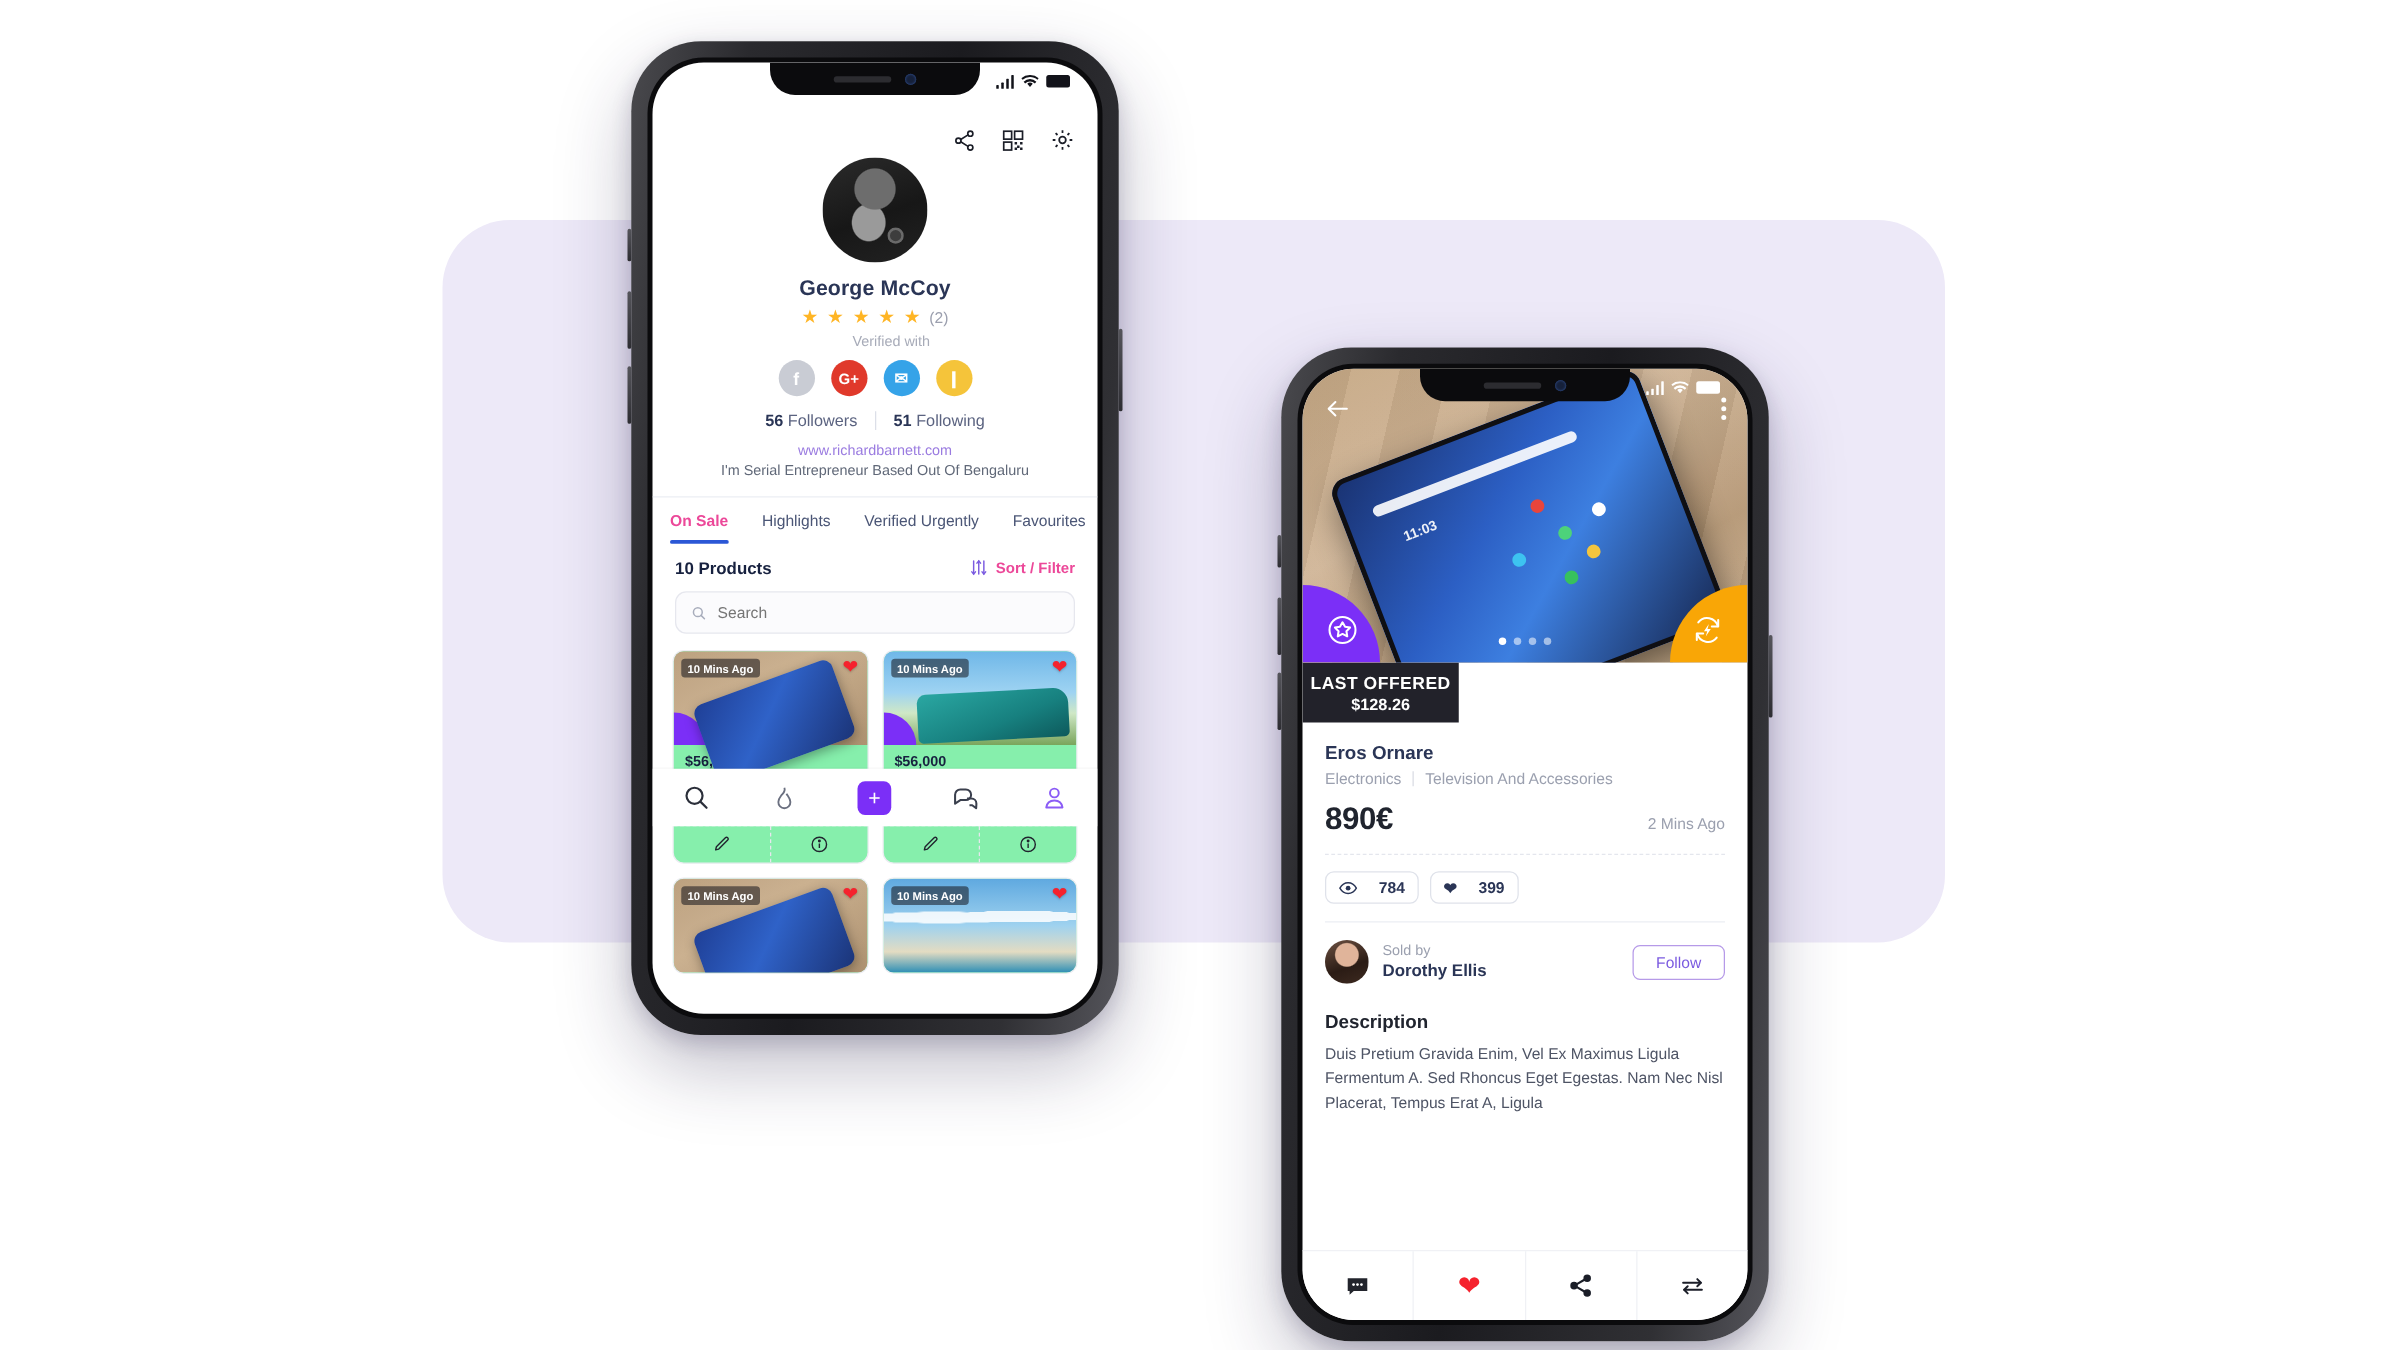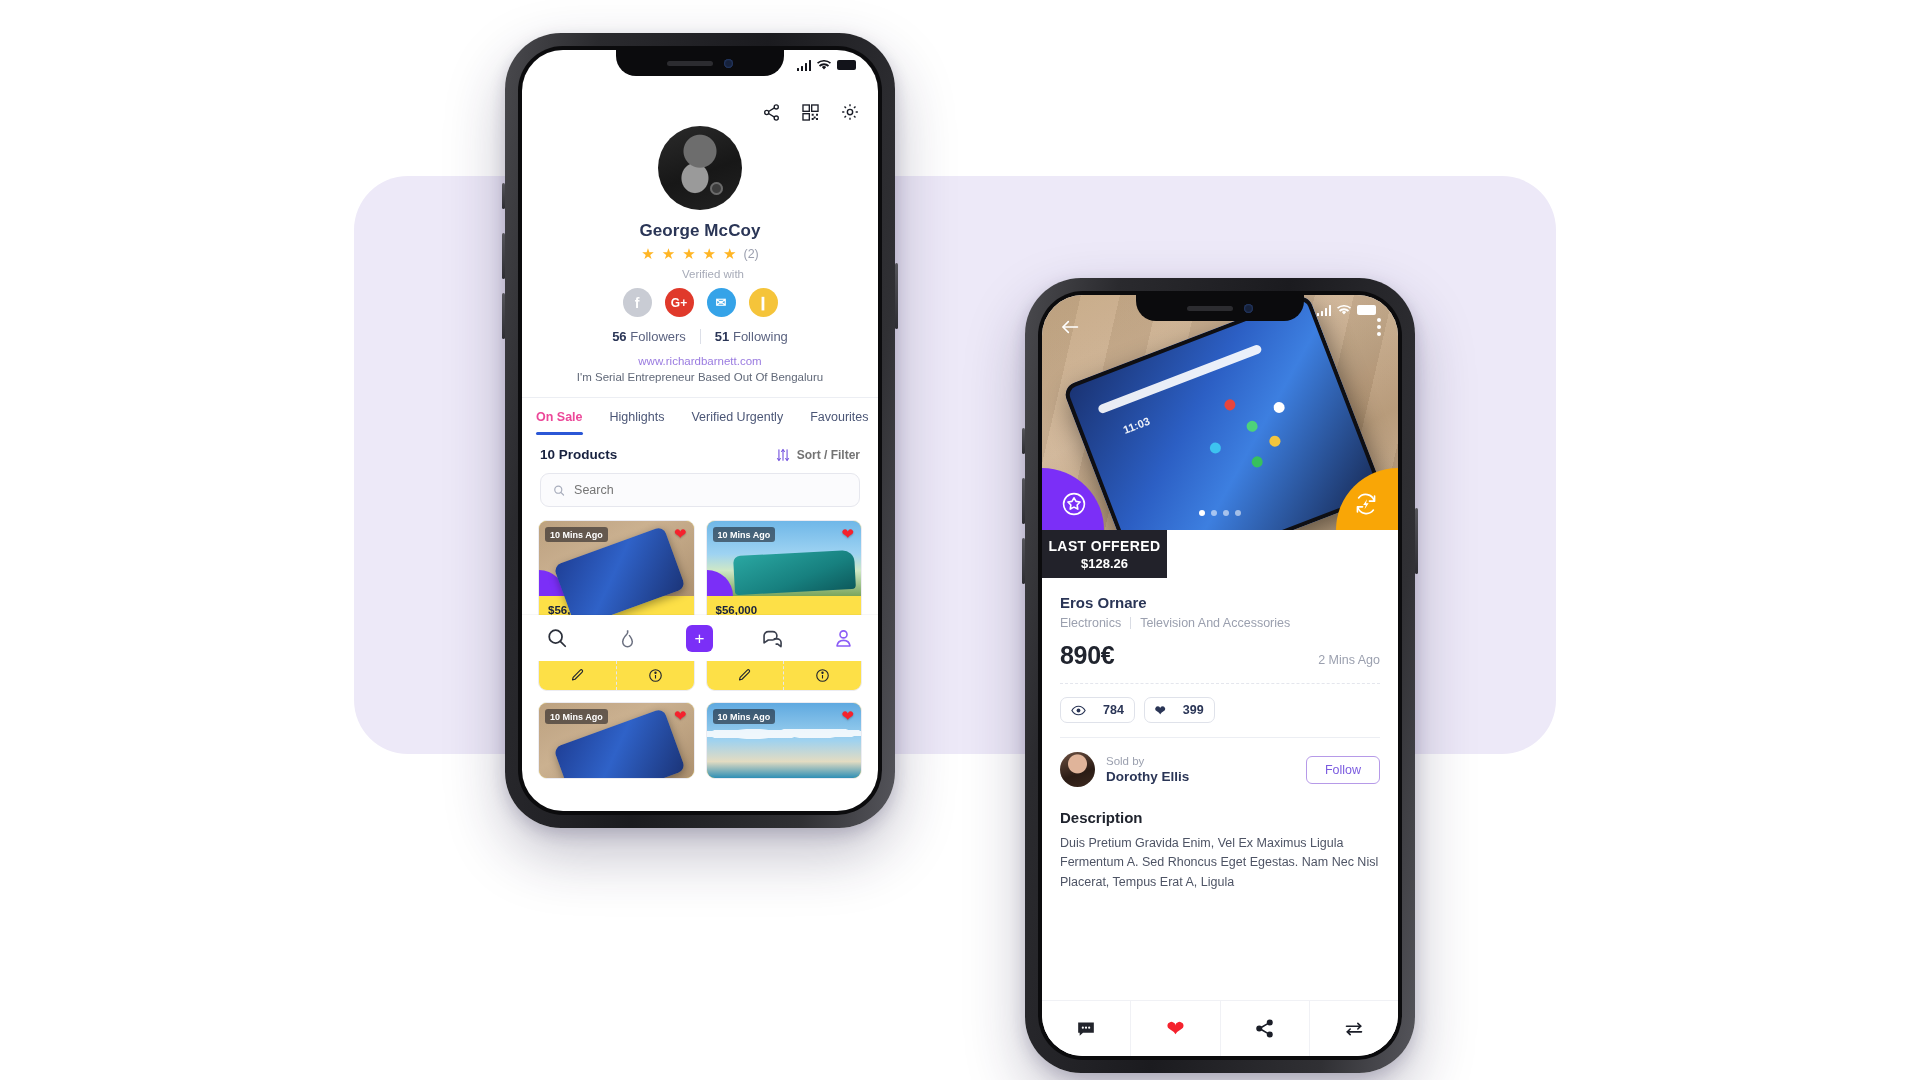--- a/index.html
+++ b/index.html
@@ -101,33 +101,33 @@
   .counts b { color:#2a3556; font-weight: 700; }
   .counts .sep { width:1px; height:15px; background:#dcdfe8; }
   .weburl { margin-top: 11px; font-size: 11.5px; color: #9A7BE0; }
   .bio { margin-top: 4px; font-size: 11.5px; color: #606878; }
 
   .tabs { margin-top: 14px; border-top: 1px solid #eceef3; display:flex; gap: 27px; padding: 0 14px; position: relative; }
   .tab { padding: 12px 0 11px; font-size: 12.5px; color: #4b5676; white-space: nowrap; position: relative; }
   .tab.active { color: #ec4899; font-weight: 700; }
   .tab.active::after { content:""; position:absolute; left:0; right:0; bottom:0; height:3px; border-radius:2px; background:#2B57D6; }
 
-  .prow { display:flex; align-items:flex-end; justify-content:space-between; padding: 12px 18px 0; gap: 38px; }
+  .prow { display:flex; align-items:flex-start; justify-content:space-between; padding: 12px 18px 0; gap: 38px; }
   .pcount { font-size: 13.5px; font-weight: 700; color:#17213f; }
-  .sortf { display:flex; align-items:center; gap: 7px; color:#737373; font-size: 12px; font-weight: 600; }
+  .sortf { display:flex; align-items:center; gap: 7px; color:#ec4899; font-size: 12px; font-weight: 600; }
 
   .searchbar {
     margin: 11px 18px 0; height: 34px; border-radius: 9px; border:1px solid #e6e7ee; background:#fbfbfd;
     display:flex; align-items:center; gap: 9px; padding: 0 12px;
   }
   .searchbar input { border:0; outline:0; background:transparent; font-size:12.5px; color:#9fa4b4; width:100%;
                      font-family:"Liberation Sans", sans-serif; }
 
   .grid { margin: 13px 16px 0; display:grid; grid-template-columns: 1fr 1fr; gap: 11px; }
-  .card { border:1px solid #ececf2; border-radius: 9px; overflow: hidden; background:#fde047; }
+  .card { border:1px solid #ececf2; border-radius: 9px; overflow: hidden; background:#86efac; }
   .card .ph { height: 75px; position: relative; }
   .ph-phone {
     background:
       linear-gradient(118deg, rgba(255,255,255,.07) 0 100%),
       linear-gradient(150deg,#b79a76 0%, #c7ab88 40%, #a88a66 100%);
   }
   .ph-phone::after{
     content:""; position:absolute; left:14%; top:30%; width:76%; height:88%;
     background: linear-gradient(135deg,#1f3f96 0%, #2f62c8 45%, #1b3478 100%);
     border-radius: 8px; transform: rotate(-20deg); box-shadow: 0 3px 9px rgba(0,0,0,.35);

